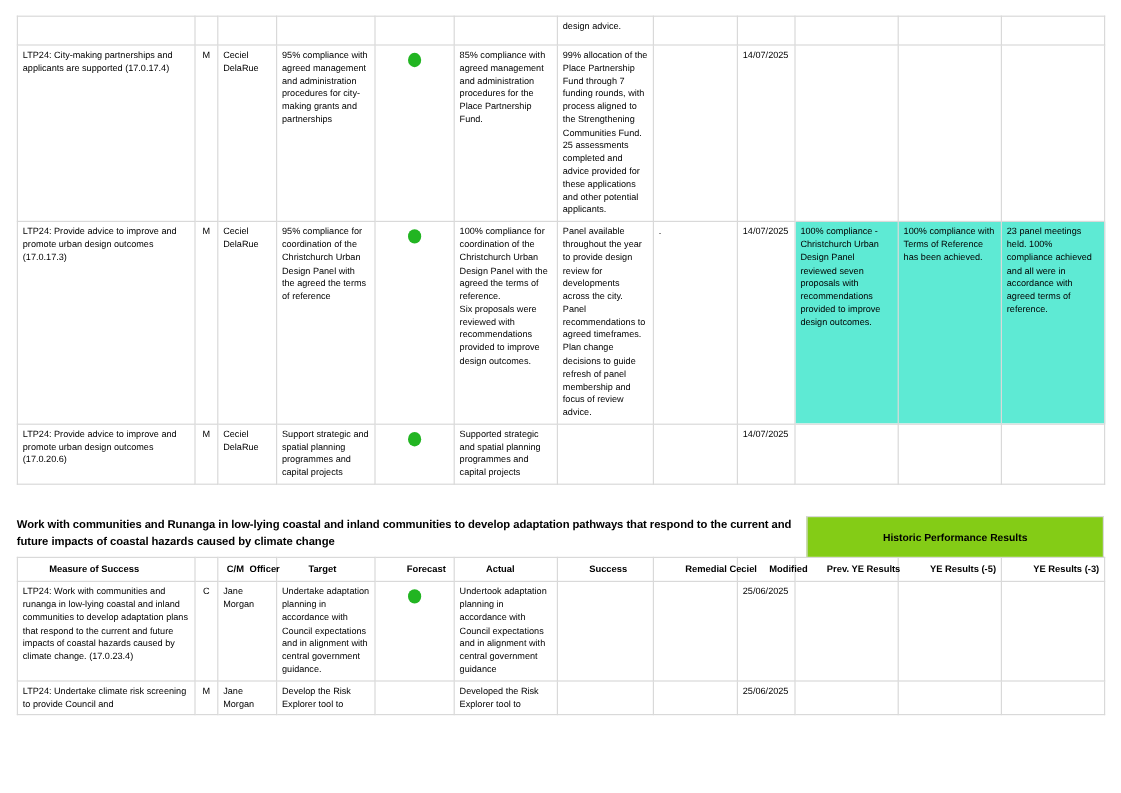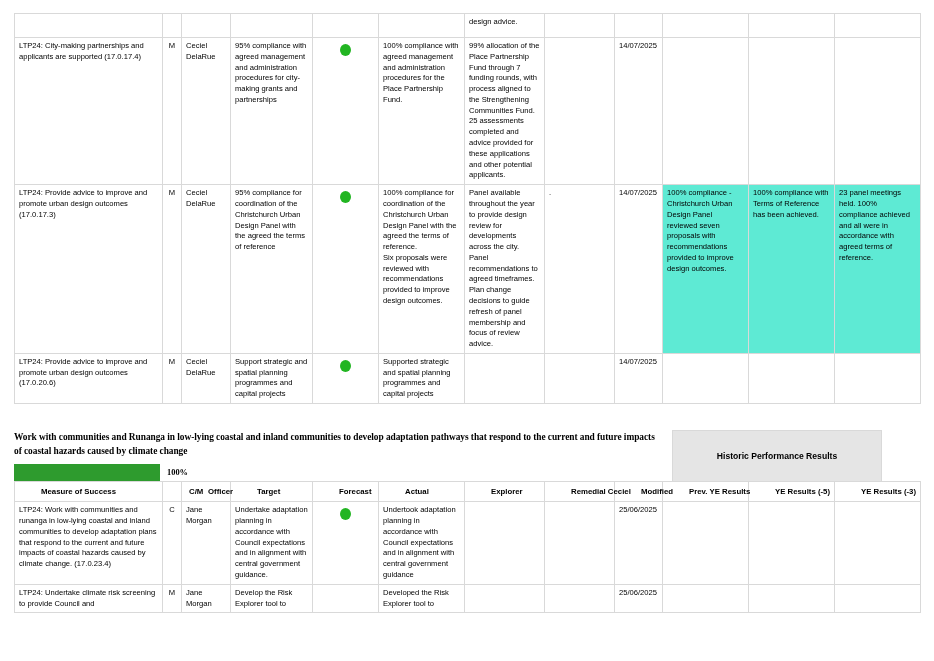--- a/index.html
+++ b/index.html
@@ -95,21 +95,20 @@
   }
   .section-head-row {
     display: flex;
     align-items: stretch;
     width: 906px;
   }
   .section-title-col {
     width: 658px;
     box-sizing: border-box;
     padding-right: 8px;
-    font-family: Liberation Serif, serif;
   }
   .section-title {
     font-size: 9.4px;
     font-weight: bold;
     line-height: 1.5;
     margin: 0 0 6px 0;
     letter-spacing: -0.05px;
   }
   .progress-row {
     display: flex;
@@ -122,23 +121,23 @@
     height: 17px;
     background: #2e9b2e;
     border: 1px solid #2e9b2e;
     box-sizing: border-box;
   }
   .progress-label {
     font-size: 8.4px;
     font-weight: bold;
   }
   .hist-banner {
-    width: 210px;
+    width: 248px;
     box-sizing: border-box;
-    background: #e5e5e5;
+    background: #84cc16;
     border-left: 1px solid #d9d9d9;
     border-right: 1px solid #d9d9d9;
     border-top: 1px solid #d9d9d9;
     display: flex;
     align-items: center;
     justify-content: center;
     font-size: 8.6px;
     font-weight: bold;
     text-align: center;
   }
@@ -185,21 +184,21 @@
         <tr>
           <td>LTP24: City-making partnerships and applicants are supported (17.0.17.4)</td>
           <td class="center">M</td>
           <td>Ceciel DelaRue</td>
           <td>95% compliance with agreed management and administration procedures for city-making grants and partnerships</td>
           <td>
             <span class="dot-wrap">
               <span class="dot" style="background: rgb(34, 181, 34);"></span>
             </span>
           </td>
-          <td>100% compliance with agreed management and administration procedures for the Place Partnership Fund.</td>
+          <td>85% compliance with agreed management and administration procedures for the Place Partnership Fund.</td>
           <td>99% allocation of the Place Partnership Fund through 7 funding rounds, with process aligned to the Strengthening Communities Fund. 25 assessments completed and advice provided for these applications and other potential applicants.</td>
           <td></td>
           <td class="nowrap">14/07/2025</td>
           <td class="hist"></td>
           <td class="hist"></td>
           <td class="hist"></td>
         </tr>
 
         <tr>
           <td>LTP24: Provide advice to improve and promote urban design outcomes (17.0.17.3)</td>
@@ -243,24 +242,20 @@
 
       </tbody>
     </table>
   </div>
 
   <div class="section">
 
     <div class="section-head-row">
       <div class="section-title-col">
         <div class="section-title">Work with communities and Runanga in low-lying coastal and inland communities to develop adaptation pathways that respond to the current and future impacts of coastal hazards caused by climate change</div>
-        <div class="progress-row">
-          <div class="progress-bar" style="background: rgb(46, 155, 46); border-color: rgb(46, 155, 46);"></div>
-          <div class="progress-label">100%</div>
-        </div>
       </div>
       <div class="hist-banner">Historic Performance Results</div>
     </div>
 
     <div class="section-table-wrap">
       <table class="grid">
         <colgroup>
           <col class="c-measure">
             <col class="c-cm">
             <col class="c-officer">
@@ -275,21 +270,21 @@
             <col class="c-ye3">
         </colgroup>
         <thead>
           <tr>
             <th>Measure of Success</th>
             <th>C/M</th>
             <th>Officer</th>
             <th>Target</th>
             <th>Forecast</th>
             <th>Actual</th>
-            <th>Explorer</th>
+            <th>Success</th>
             <th>Remedial Ceciel</th>
             <th>Modified</th>
             <th class="hist">Prev. YE Results</th>
             <th class="hist">YE Results (-5)</th>
             <th class="hist">YE Results (-3)</th>
           </tr>
         </thead>
         <tbody>
 
           <tr>

